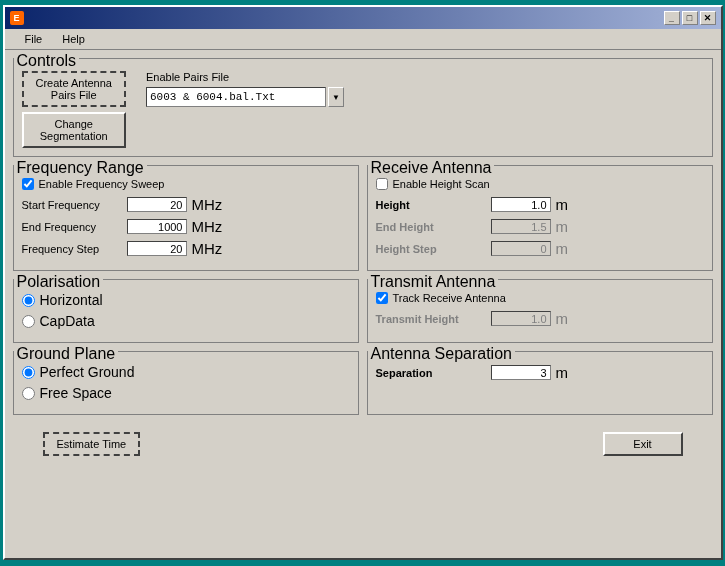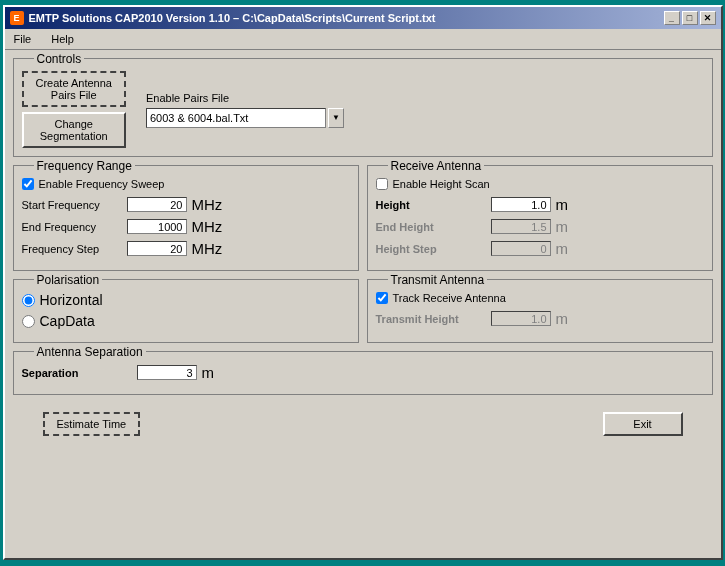--- a/index.html
+++ b/index.html
@@ -68,21 +68,21 @@
       justify-content: center;
       font-size: 9px;
       cursor: pointer;
       font-weight: bold;
       color: #000;
     }
     .title-btn.close { background: #d4d0c8; }
 
     .menu-bar {
       background: #d4d0c8;
-      padding: 2px 4px;
+      padding: 2px 15px;
       display: flex;
       gap: 10px;
       border-bottom: 1px solid #808080;
     }
     .menu-item {
       font-size: 11px;
       padding: 2px 5px;
       cursor: pointer;
       color: #000;
     }
@@ -100,30 +100,29 @@
       border: 1px solid #808080;
       border-top-color: #808080;
       padding: 8px;
       padding-top: 12px;
       position: relative;
       background: #d4d0c8;
     }
     .group-box-label {
       position: absolute;
       top: -7px;
-      left: 20px;
+      left: 0;
       background: #d4d0c8;
       padding: 0 3px;
-      font-size: 12px;
+      font-size: 16px;
       color: #000;
     }
 
     .controls-row {
       display: flex;
-      align-items: center;
       gap: 20px;
     }
     .controls-buttons {
       display: flex;
       flex-direction: column;
       gap: 5px;
     }
 
     .btn {
       background: #d4d0c8;
@@ -157,20 +156,21 @@
     .dropdown {
       width: 180px;
       height: 20px;
       background: white;
       border: 1px solid #808080;
       border-top-color: #404040;
       border-left-color: #404040;
       padding: 1px 3px;
       font-size: 11px;
       appearance: none;
+      font-family: Liberation Mono, monospace;
       -webkit-appearance: none;
     }
     .dropdown-arrow {
       width: 16px;
       height: 20px;
       background: #d4d0c8;
       border: 1px solid #808080;
       border-top-color: #ffffff;
       border-left-color: #ffffff;
       display: flex;
@@ -262,21 +262,20 @@
     }
   </style>
 </head>
 <body>
 
 <div class="window">
 
   <div class="title-bar">
     <div class="title-bar-left">
       <div class="title-icon">E</div>
-      <span class="title-text">EMTP Solutions CAP2010 Version 1.10 – C:\CapData\Scripts\Current Script.txt</span>
     </div>
     <div class="title-buttons">
       <div class="title-btn">_</div>
       <div class="title-btn">□</div>
       <div class="title-btn close">✕</div>
     </div>
   </div>
 
   <div class="menu-bar">
     <span class="menu-item">File</span>
@@ -376,20 +375,31 @@
         <div class="form-row">
           <span class="form-label form-label-wide" style="color:#808080">Transmit Height</span>
           <input type="text" class="input-field disabled" value="1.0" style="">
           <span class="unit-label" style="color:#808080">m</span>
         </div>
       </div>
     </div>
 
     <div class="two-col">
 
+      <div class="group-box">
+        <span class="group-box-label">Ground Plane</span>
+        <div class="radio-row">
+          <input type="radio" name="ground" class="radio-input" checked="" style="">
+          <span class="radio-label">Perfect Ground</span>
+        </div>
+        <div class="radio-row">
+          <input type="radio" name="ground" class="radio-input" style="">
+          <span class="radio-label">Free Space</span>
+        </div>
+      </div>
 
       <div class="group-box">
         <span class="group-box-label">Antenna Separation</span>
         <div class="form-row">
           <span class="form-label form-label-wide">Separation</span>
           <input type="text" class="input-field" value="3" style="">
           <span class="unit-label">m</span>
         </div>
       </div>
     </div>

